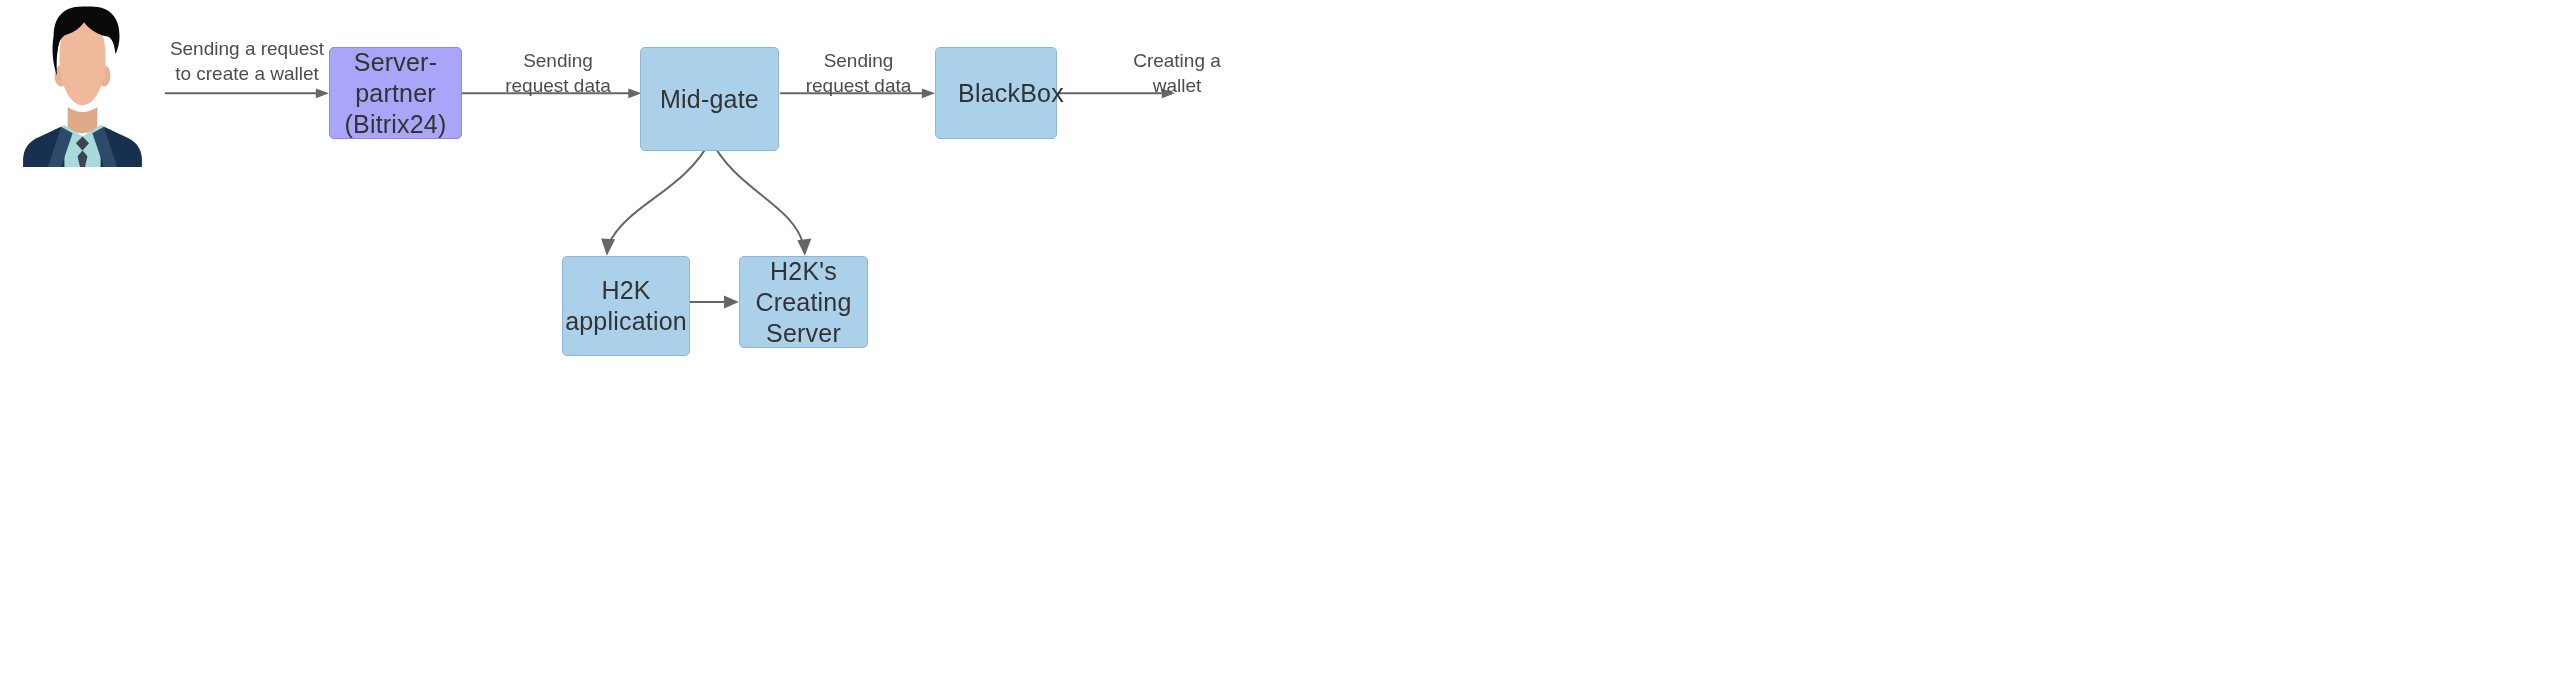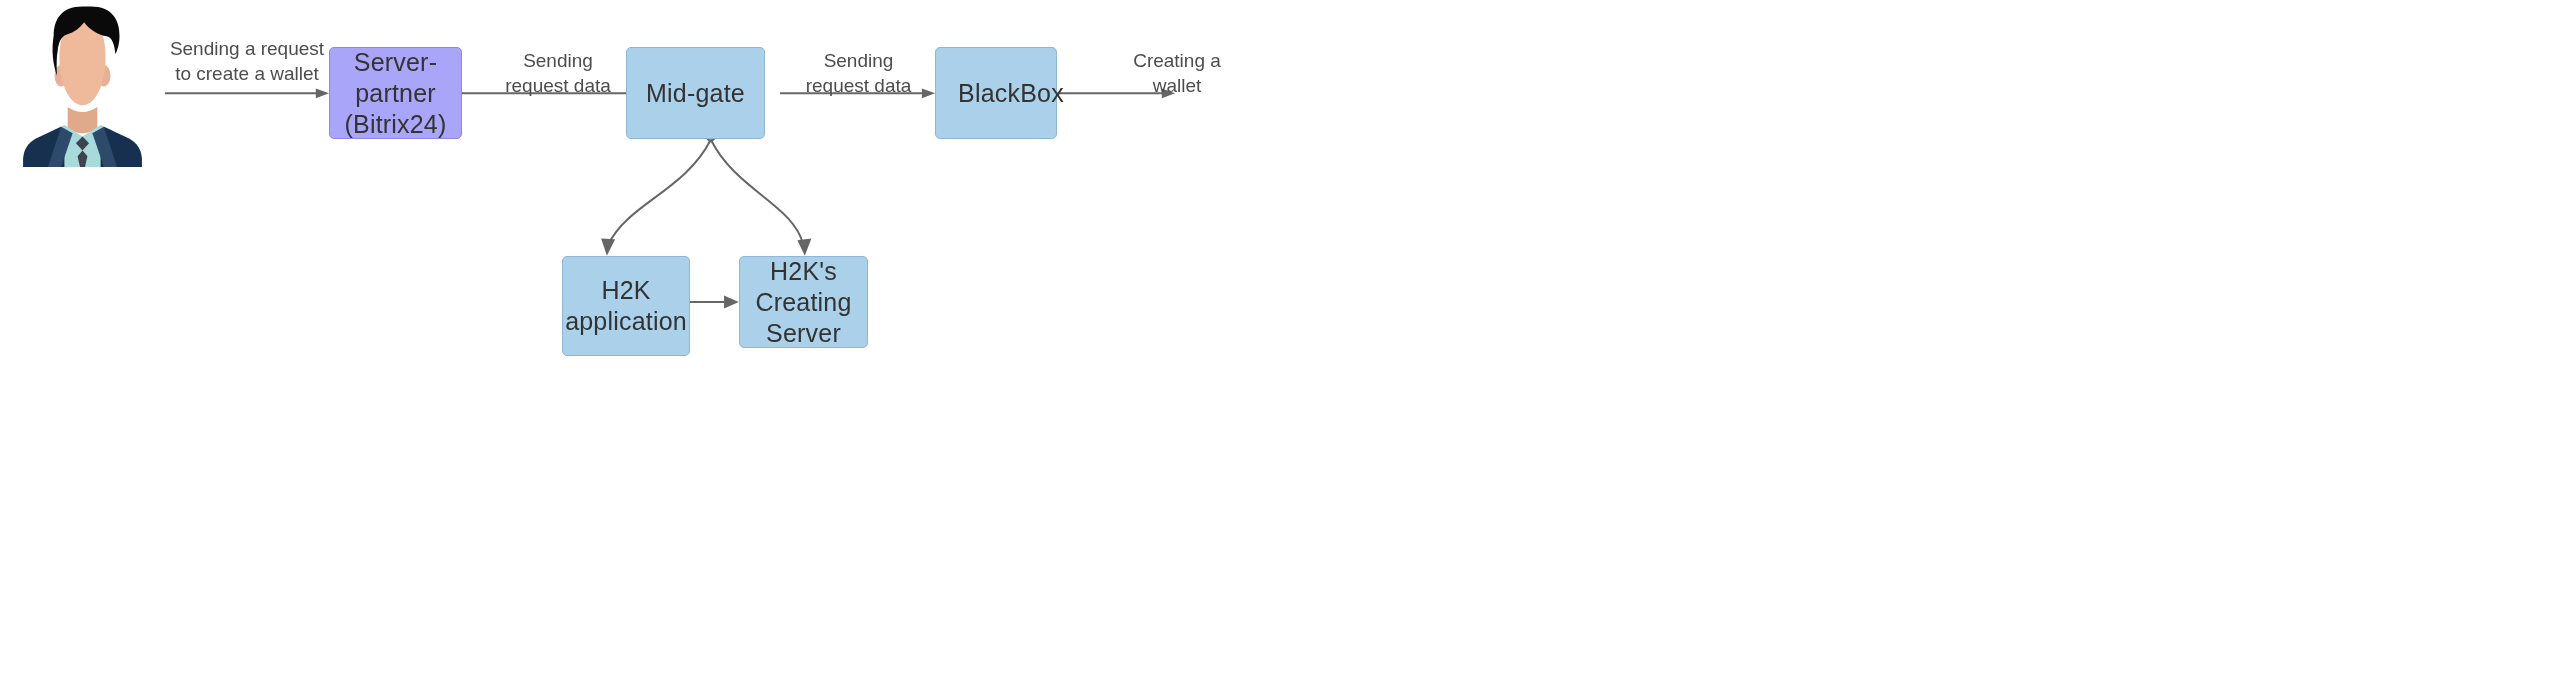--- a/index.html
+++ b/index.html
@@ -38,21 +38,21 @@
     color: #333333;
     font-size: 25px;
     line-height: 1.24;
     letter-spacing: 0.2px;
     white-space: pre-line;
   }
   .node.purple { background: #a9a6f9; border: 0.8px solid #8b88e0; }
   .node.blue   { background: #aad0ea; border: 0.8px solid #8fb6d4; }
 
   #node-server-partner { left: 329px; top: 47px;  width: 133px; height: 92px; }
-  #node-mid-gate       { left: 626px; top: 47px;  width: 139px; height: 92px; }
+  #node-mid-gate       { left: 640px; top: 47px;  width: 139px; height: 104px; }
   #node-blackbox       { left: 935px;top: 47px;  width: 122px; height: 92px; padding-left: 30px; }
   #node-blockchain     { left: 1175px;top: 47px;  width: 125px; height: 92px; }
   #node-h2k-app        { left: 562px; top: 256px; width: 128px; height: 100px; }
   #node-h2k-control    { left: 739px; top: 256px; width: 129px; height: 92px; }
 
   
   .edge-label {
     position: absolute;
     color: #4d4d4d;
     font-size: 19px;

